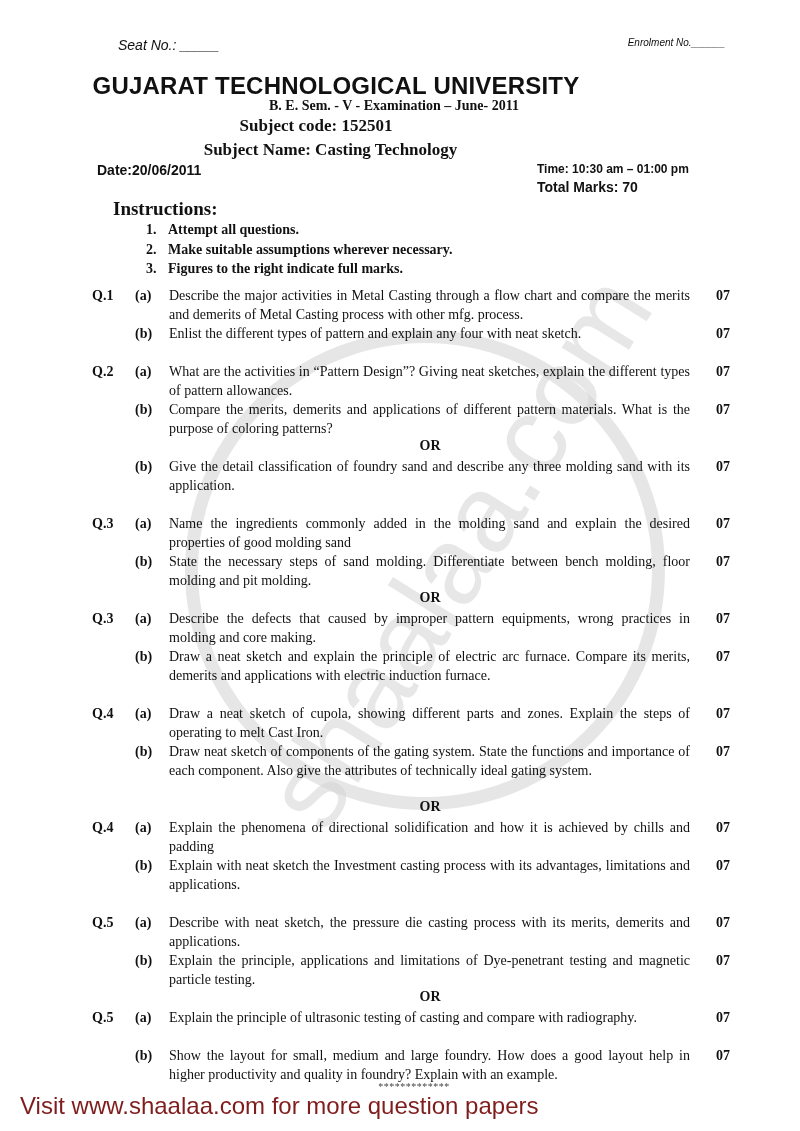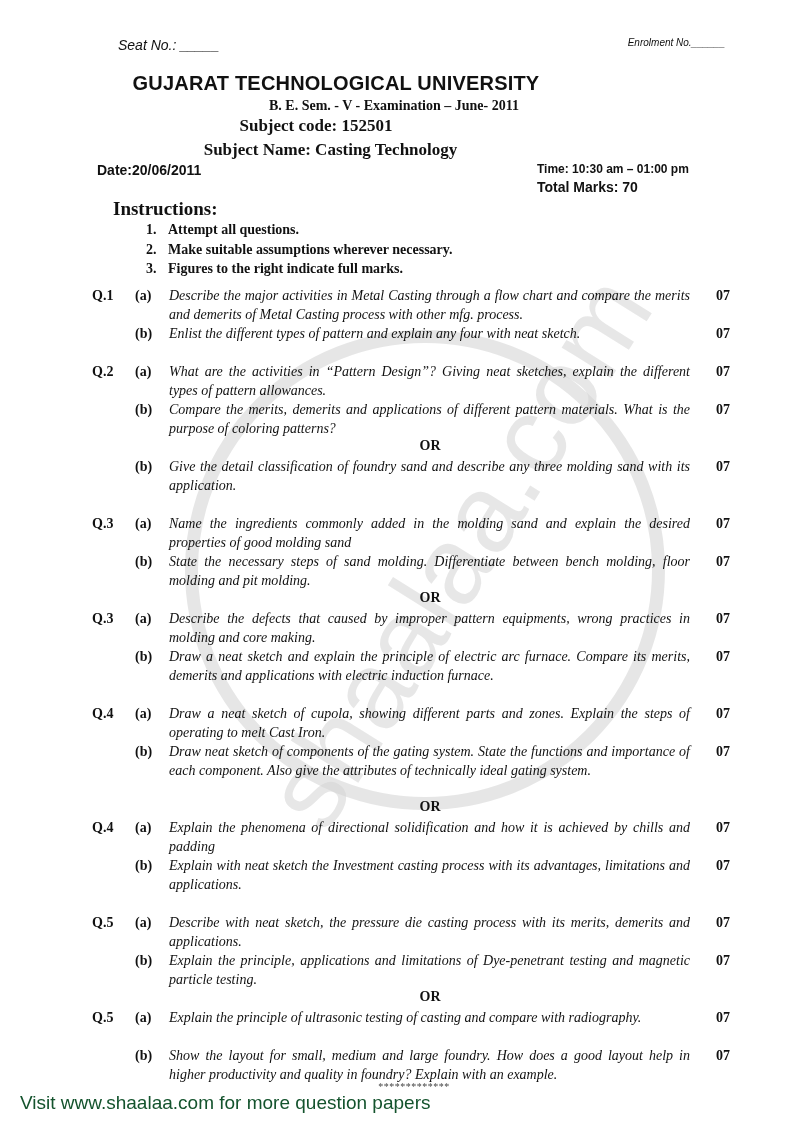--- a/index.html
+++ b/index.html
@@ -4,42 +4,42 @@
 <style>
   html, body { margin: 0; padding: 0; background: #ffffff; }
   body { width: 800px; height: 1131px; position: relative; overflow: hidden; color: #111; }
   .page { position: absolute; left: 0; top: 0; width: 800px; height: 1131px; }
   .sans { font-family: "Liberation Sans", sans-serif; }
   .serif { font-family: "Liberation Serif", serif; }
 
   .seat { position: absolute; left: 97px; top: 37px; font-size: 14px; font-style: italic; margin-left: 21px; }
   .enrol { position: absolute; right: 75px; top: 37px; font-size: 10px; font-style: italic; }
 
-  .uni { position: absolute; left: 0; width: 672px; top: 72px; text-align: center; font-size: 20px; font-weight: bold; letter-spacing: 0.2px; }
+  .uni { position: absolute; left: 0; width: 672px; top: 72px; text-align: center; font-size: 24px; font-weight: bold; letter-spacing: 0.2px; }
   .exam { position: absolute; left: 0; width: 788px; top: 98px; text-align: center; font-size: 14px; font-weight: bold; }
   .code { position: absolute; left: 0; width: 632px; top: 116px; text-align: center; font-size: 17px; font-weight: bold; }
   .subj { position: absolute; left: 0; width: 661px; top: 140px; text-align: center; font-size: 17px; font-weight: bold; }
   .date { position: absolute; left: 97px; top: 162px; font-size: 14px; font-weight: bold; }
   .time { position: absolute; left: 537px; top: 162px; font-size: 12px; font-weight: bold; }
   .marks { position: absolute; left: 537px; top: 179px; font-size: 14px; font-weight: bold; }
 
   .instr-title { position: absolute; left: 97px; top: 198px; font-size: 19px; font-weight: bold; margin-left: 16px; }
   .instr-list { position: absolute; left: 146px; top: 222px; font-size: 14px; font-weight: bold; }
   .instr-item { height: 19.5px; display: flex; }
   .instr-num { width: 22px; }
 
   .qarea { position: absolute; left: 0; top: 0; width: 800px; }
   .row { position: absolute; left: 0; width: 800px; font-size: 14px; line-height: 19px; }
   .qno { position: absolute; left: 92px; font-weight: bold; }
   .sub { position: absolute; left: 135px; font-weight: bold; }
-  .txt { position: absolute; left: 169px; width: 521px; text-align: justify; text-align-last: left; font-style: italic; }
+  .txt { position: absolute; left: 169px; width: 521px; text-align: justify; text-align-last: left; }
   .mk { position: absolute; left: 716px; font-weight: bold; }
   .or { position: absolute; left: 0; width: 860px; text-align: center; font-size: 14px; font-weight: bold; }
   .stars { position: absolute; left: 0; width: 828px; text-align: center; top: 1081px; font-size: 10px; letter-spacing: 0.5px; color: #444; }
-  .footer { position: absolute; left: 20px; top: 1092px; font-size: 19px; color: #14532d; }
+  .footer { position: absolute; left: 20px; top: 1092px; font-size: 24px; color: #7f1d1d; }
 
   .wm-circle { position: absolute; left: 185px; top: 330px; width: 480px; height: 480px; border: 13px solid #d6d6d6; border-radius: 50%; box-sizing: border-box; opacity: 0.6; }
   .wm-text { position: absolute; left: 175px; top: 540px; width: 500px; text-align: center; font-size: 110px; color: #d4d4d4; opacity: 0.55; transform: rotate(-58deg); transform-origin: center center; font-family: "Liberation Sans", sans-serif; }
 </style>
 </head>
 <body>
 
 <div class="page">
 
   <div class="wm-circle"></div>

